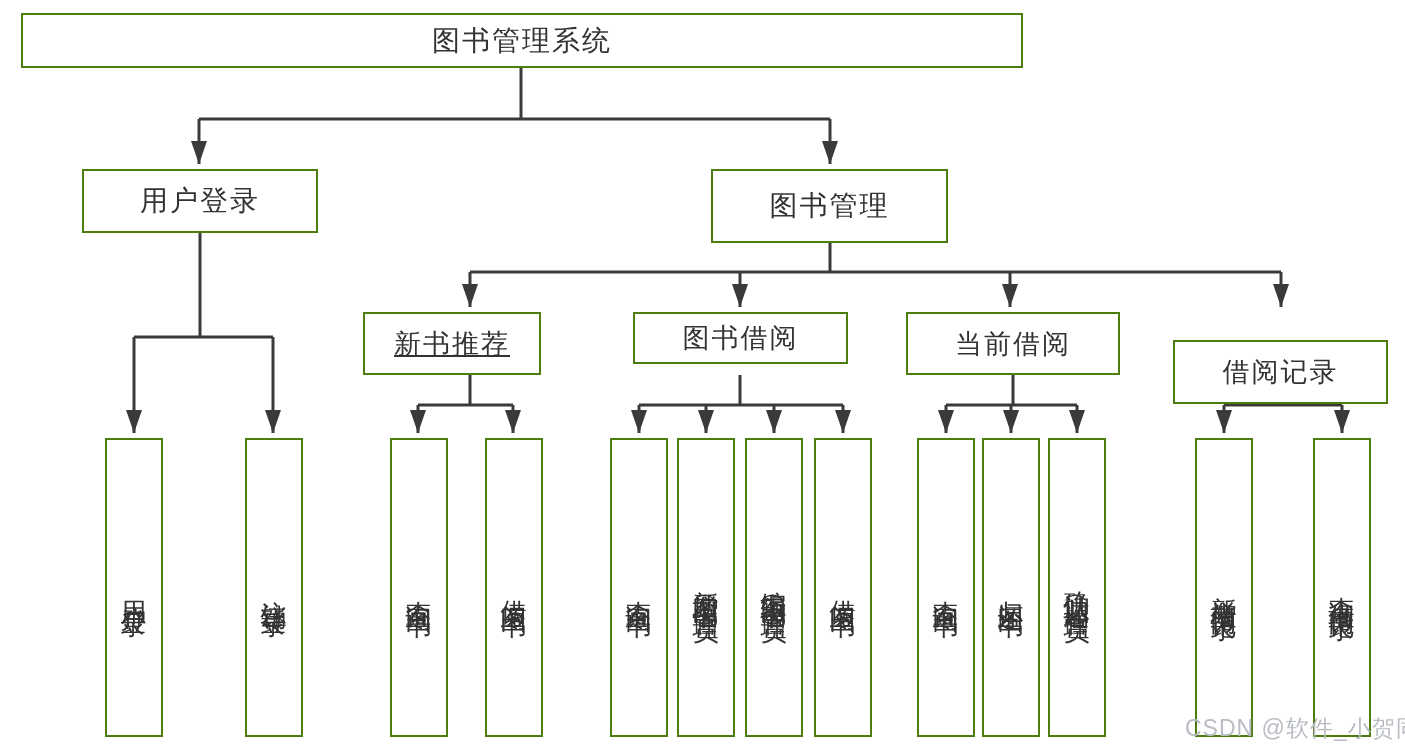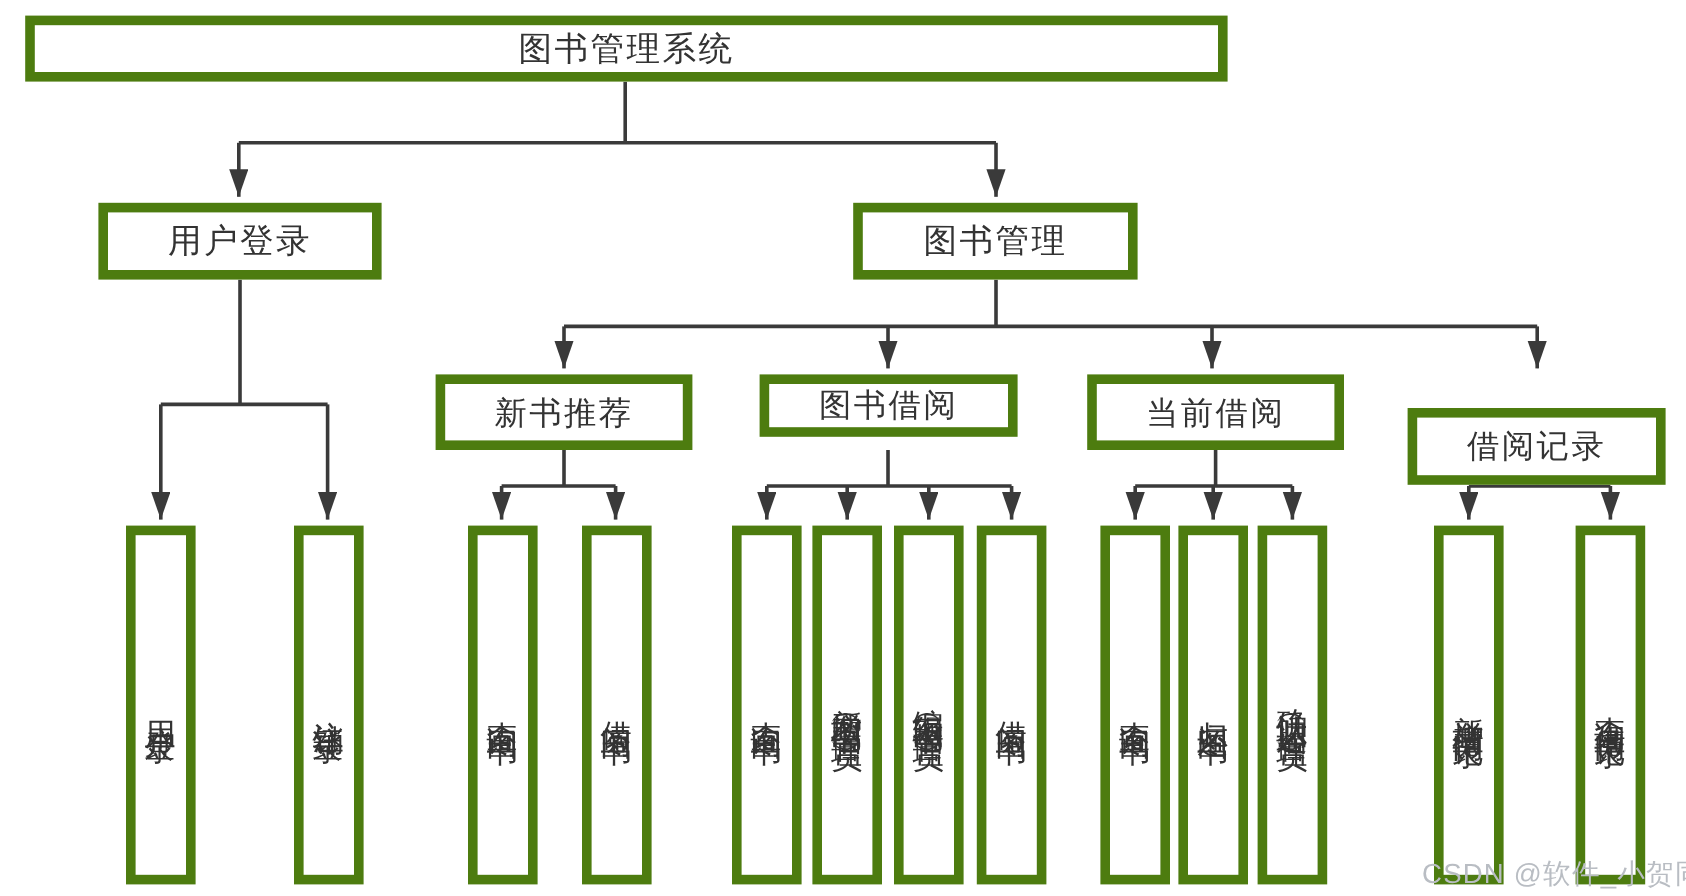--- a/index.html
+++ b/index.html
@@ -13,43 +13,43 @@
   }
   .edges {
     position: absolute;
     left: 0; top: 0;
     width: 1405px; height: 747px;
     z-index: 1;
   }
   .node {
     position: absolute;
     box-sizing: border-box;
-    border: 8px solid #4d7c0f;
+    border: 2px solid #4d7c0f;
     background: #ffffff;
     color: #333333;
     display: flex;
     align-items: center;
     justify-content: center;
     z-index: 2;
     text-align: center;
   }
   .h  { font-size: 28px; letter-spacing: 2px; }
   .h3 { font-size: 27px; letter-spacing: 2px; }
   .v  {
     font-size: 26px;
     letter-spacing: 4px;
     writing-mode: vertical-rl;
     text-orientation: mixed;
     line-height: 1;
   }
   
   .n-root           { left: 21px;   top: 13px;  width: 1002px; height: 55px; }
   .n-user-login     { left: 82px;   top: 169px; width: 236px;  height: 64px; }
-  .n-book-mgmt      { left: 711px;  top: 169px; width: 237px;  height: 64px; }
-  .n-new-book       { left: 363px;  top: 312px; width: 214px;  height: 63px; }
+  .n-book-mgmt      { left: 711px;  top: 169px; width: 237px;  height: 74px; }
+  .n-new-book       { left: 363px;  top: 312px; width: 178px;  height: 63px; text-decoration: underline; }
   .n-book-borrow    { left: 633px;  top: 312px; width: 215px;  height: 52px; }
   .n-current-borrow { left: 906px;  top: 312px; width: 214px;  height: 63px; }
   .n-borrow-record  { left: 1173px; top: 312px; width: 215px;  height: 64px; margin-top: 28px; }
   .leaf { top: 438px; width: 58px; height: 299px; }
   .x1  { left: 105px;  }
   .x2  { left: 245px;  }
   .x3  { left: 390px;  }
   .x4  { left: 485px;  }
   .x5  { left: 610px;  }
   .x6  { left: 677px;  }

